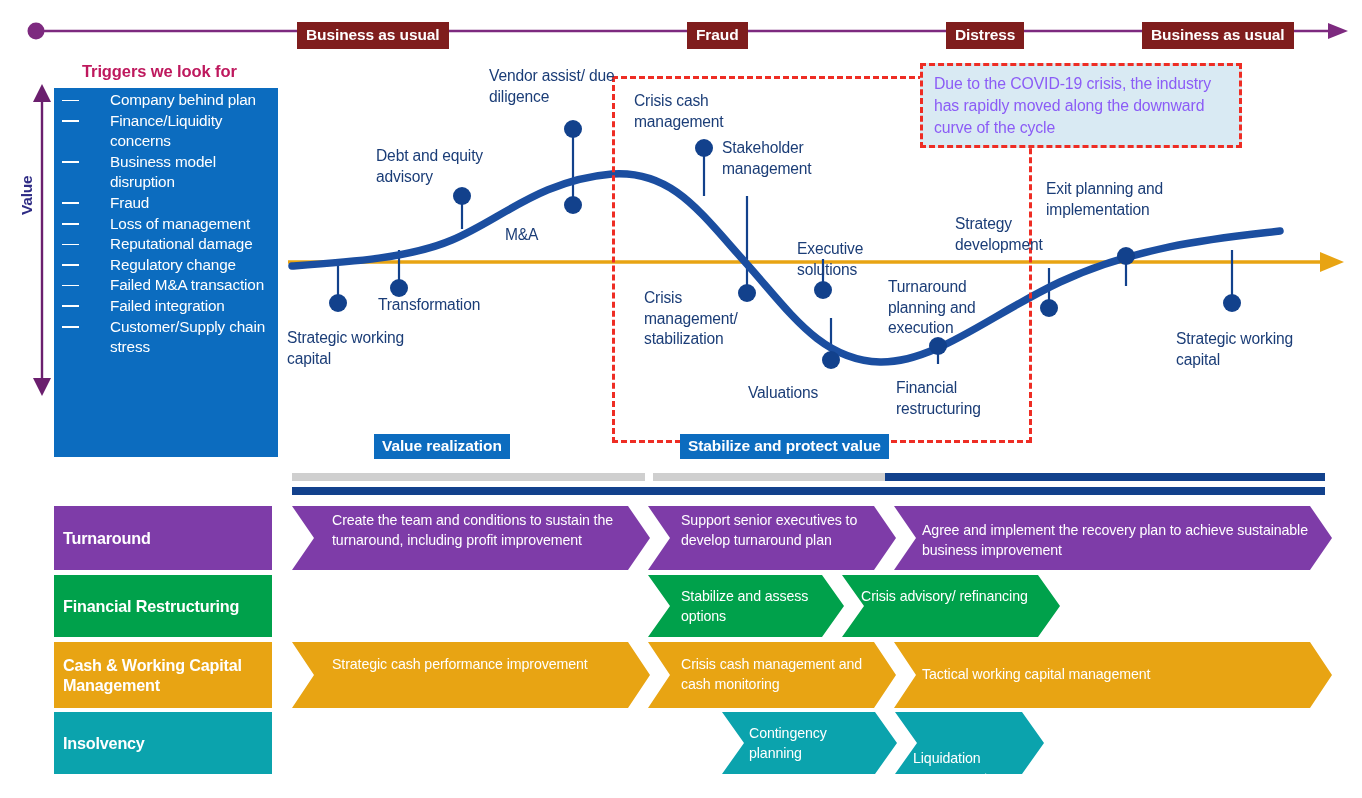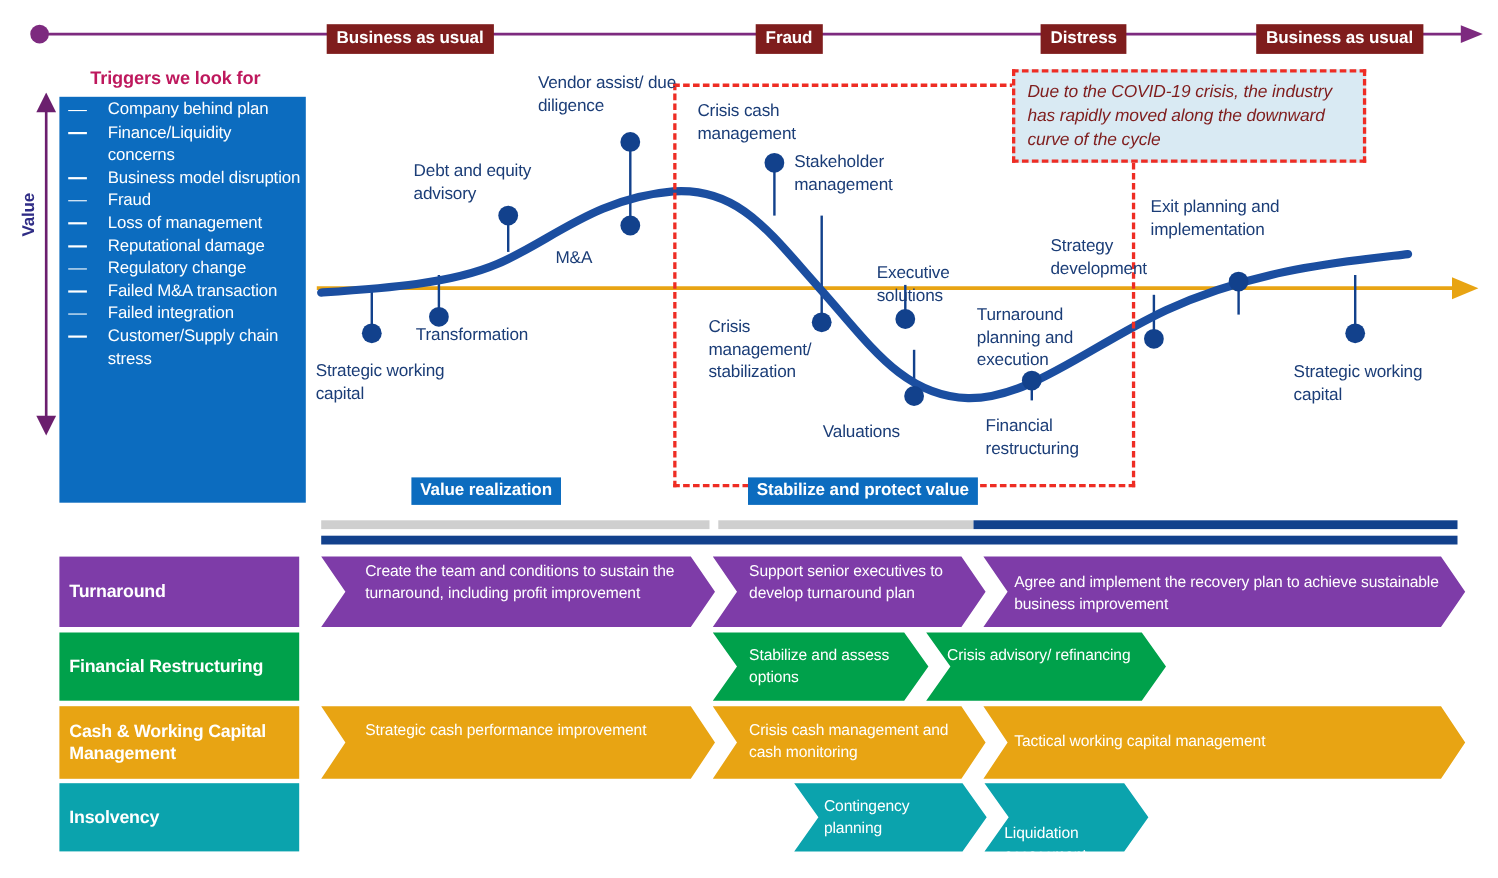--- a/index.html
+++ b/index.html
@@ -50,21 +50,21 @@
     position: absolute;
     left: 54px; top: 90px;
     width: 224px;
     padding: 0;
   }
   .trig {
     position: relative;
     color: #ffffff;
     font-size: 15.3px;
     line-height: 20.6px;
-    padding-left: 44px;
+    padding-left: 56px;
     padding-right: 4px;
     letter-spacing: -0.15px;
   }
   .trig .dash {
     position: absolute;
     left: 8px; top: 9.5px;
     width: 17px; height: 1.6px;
     background: #ffffff;
   }
   .value-axis-label {
@@ -96,22 +96,21 @@
     position: absolute;
     left: 920px; top: 63px;
     width: 322px; height: 85px;
     background: #D9EAF3;
     border: 3px dashed #EE2D24;
   }
   .callout-text {
     position: absolute;
     left: 934px; top: 73px;
     width: 300px;
-    color: #7f1d1d;
-    font-style: italic;
+    color: #8b5cf6;
     font-size: 15.8px;
     line-height: 22px;
     letter-spacing: -0.1px;
   }
 
   .dashed-region {
     position: absolute;
     left: 612px; top: 76px;
     width: 420px; height: 367px;
     border: 3px dashed #EE2D24;

